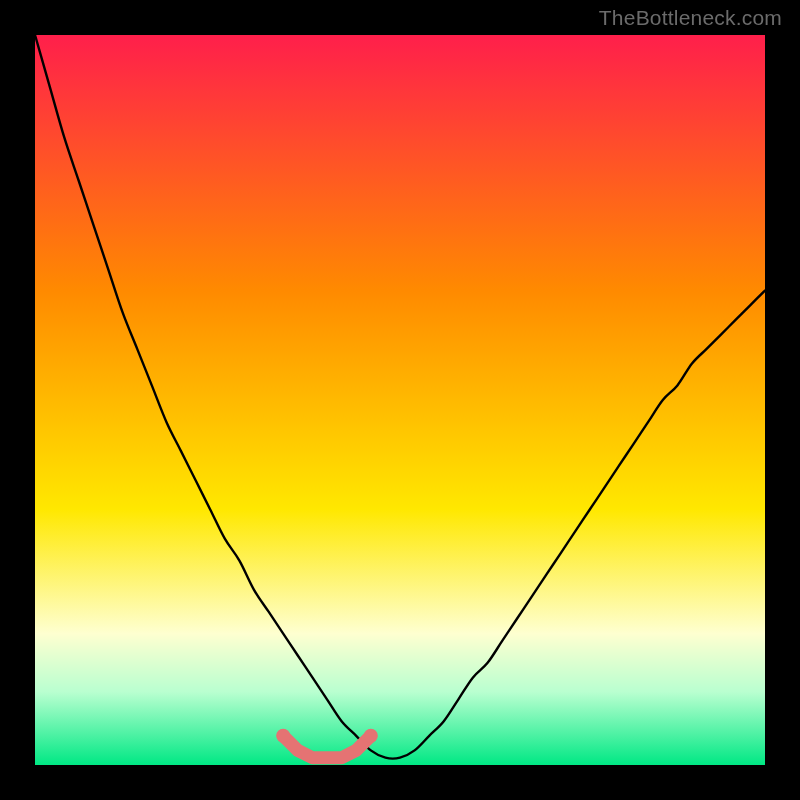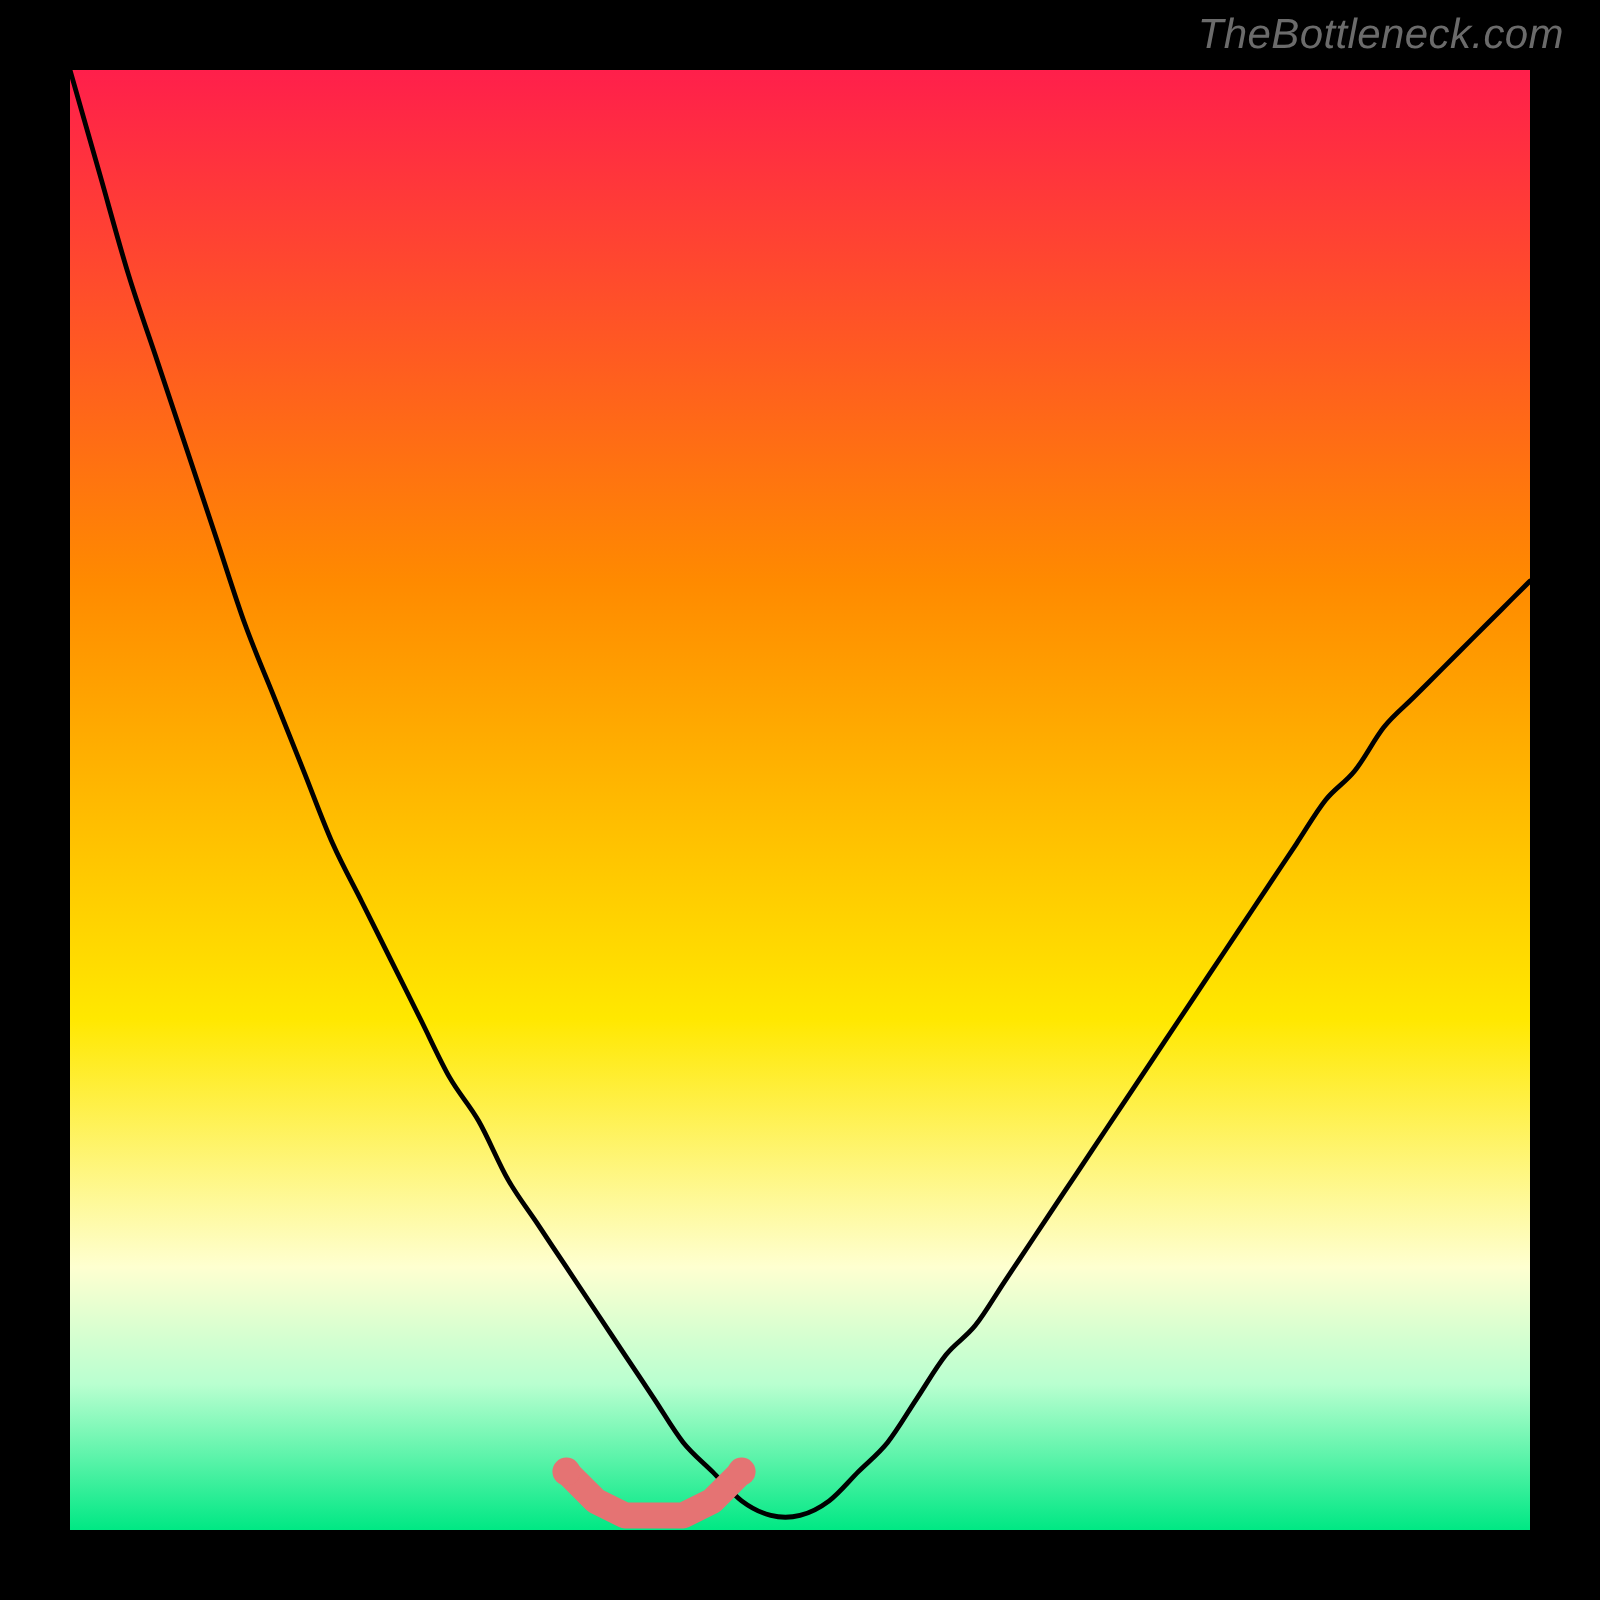--- a/index.html
+++ b/index.html
@@ -11,21 +11,20 @@
     background: #000;
     font-family: Arial, Helvetica, sans-serif;
   }
   .frame {
     position: absolute;
     top: 0;
     left: 0;
     width: 800px;
     height: 652px;
     background: #000;
-    font-style: italic;
   }
   .plot-area {
     position: absolute;
     top: 35px;
     left: 35px;
     width: 730px;
     height: 730px;
     overflow: hidden;
   }
   .gradient {

